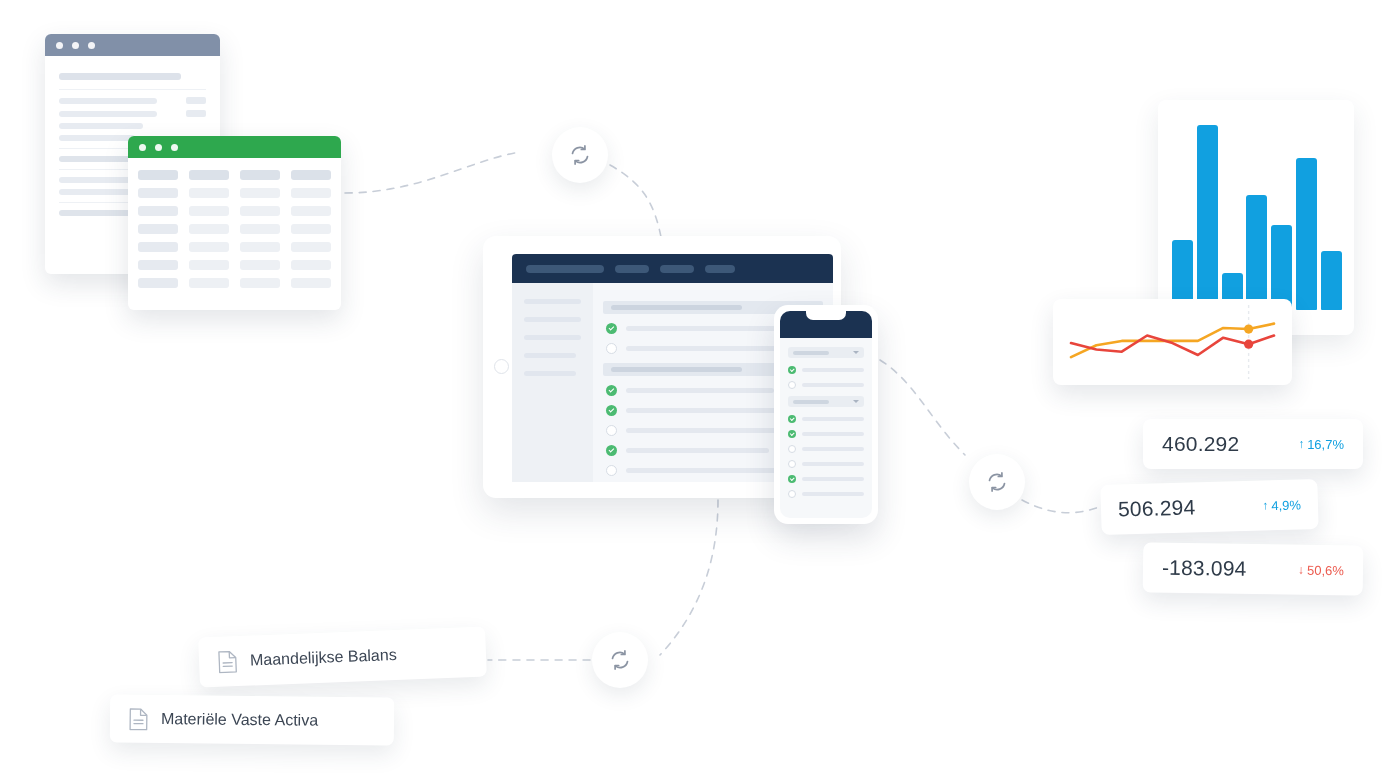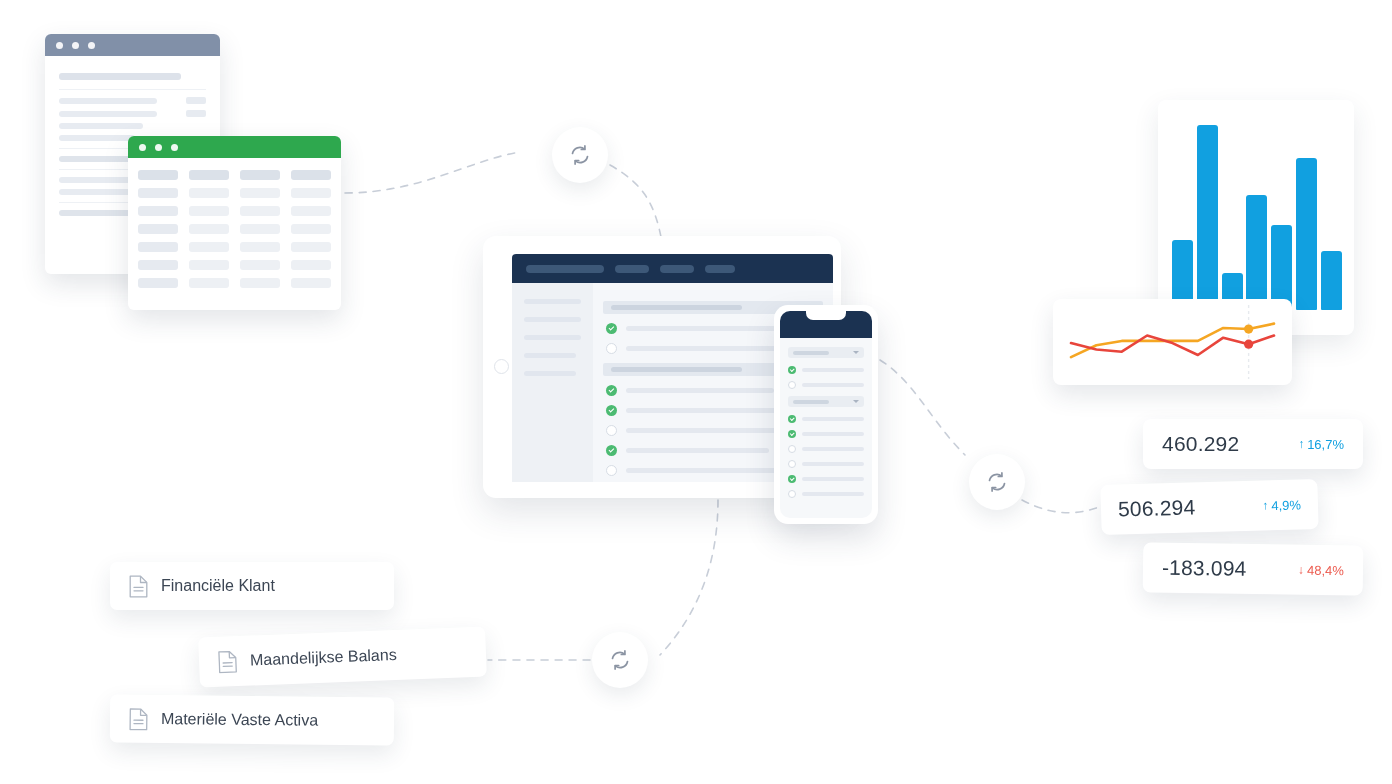--- a/index.html
+++ b/index.html
@@ -372,32 +372,24 @@
     <span class="val">506.294</span>
     <span class="chg up">
       <span class="arr">↑</span>
       <span>4,9%</span>
     </span>
   </div>
   <div class="stat" id="stat-3">
     <span class="val">-183.094</span>
     <span class="chg down">
       <span class="arr">↓</span>
-      <span>48,4%</span>
+      <span>50,6%</span>
     </span>
   </div>
 
-  <div class="file" id="file-1">
-    <svg width="19" height="23" viewBox="0 0 19 23">
-      <path d="M1.2 1.2h10.3l6.3 6.2v14.4H1.2z" fill="#fff" stroke="#aeb6c2" stroke-width="1.3" stroke-linejoin="round"></path>
-      <path d="M11.5 1.4v6.1h6.1" fill="none" stroke="#aeb6c2" stroke-width="1.3" stroke-linejoin="round"></path>
-      <path d="M5 12.4h9M5 15.8h9" stroke="#aeb6c2" stroke-width="1.3" stroke-linecap="round"></path>
-    </svg>
-    <span class="fname">Financiële Klant</span>
-  </div>
   <div class="file" id="file-2">
     <svg width="19" height="23" viewBox="0 0 19 23">
       <path d="M1.2 1.2h10.3l6.3 6.2v14.4H1.2z" fill="#fff" stroke="#aeb6c2" stroke-width="1.3" stroke-linejoin="round"></path>
       <path d="M11.5 1.4v6.1h6.1" fill="none" stroke="#aeb6c2" stroke-width="1.3" stroke-linejoin="round"></path>
       <path d="M5 12.4h9M5 15.8h9" stroke="#aeb6c2" stroke-width="1.3" stroke-linecap="round"></path>
     </svg>
     <span class="fname">Maandelijkse Balans</span>
   </div>
   <div class="file" id="file-3">
     <svg width="19" height="23" viewBox="0 0 19 23">

